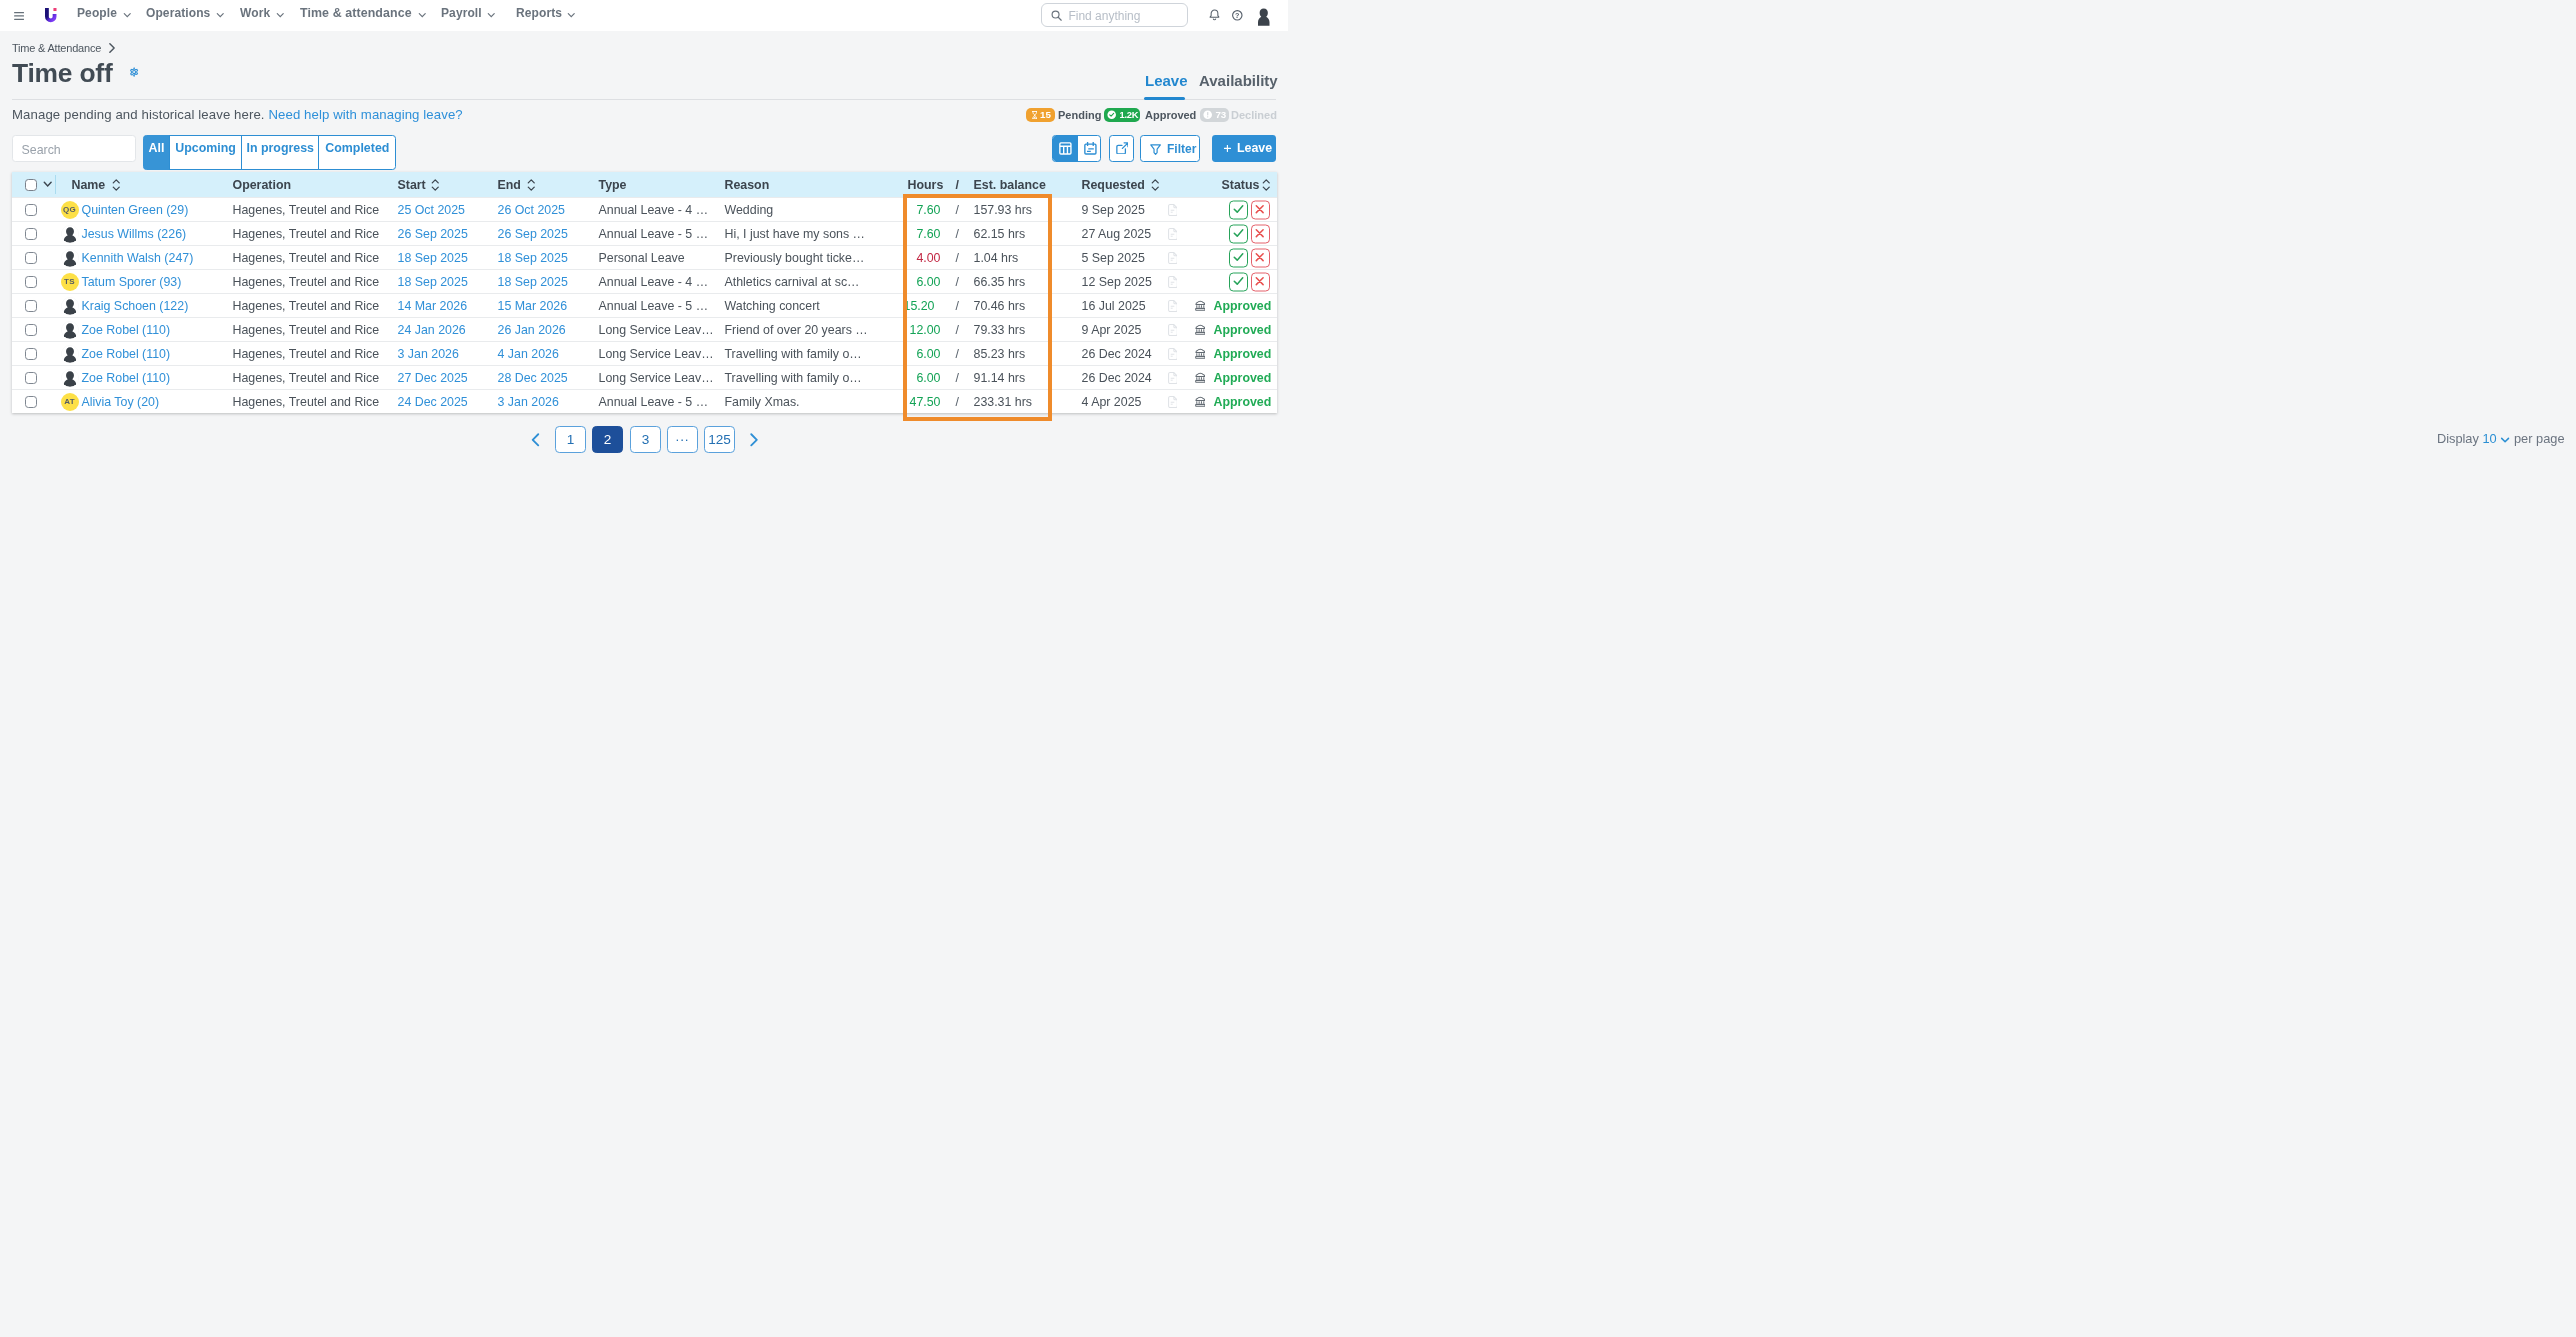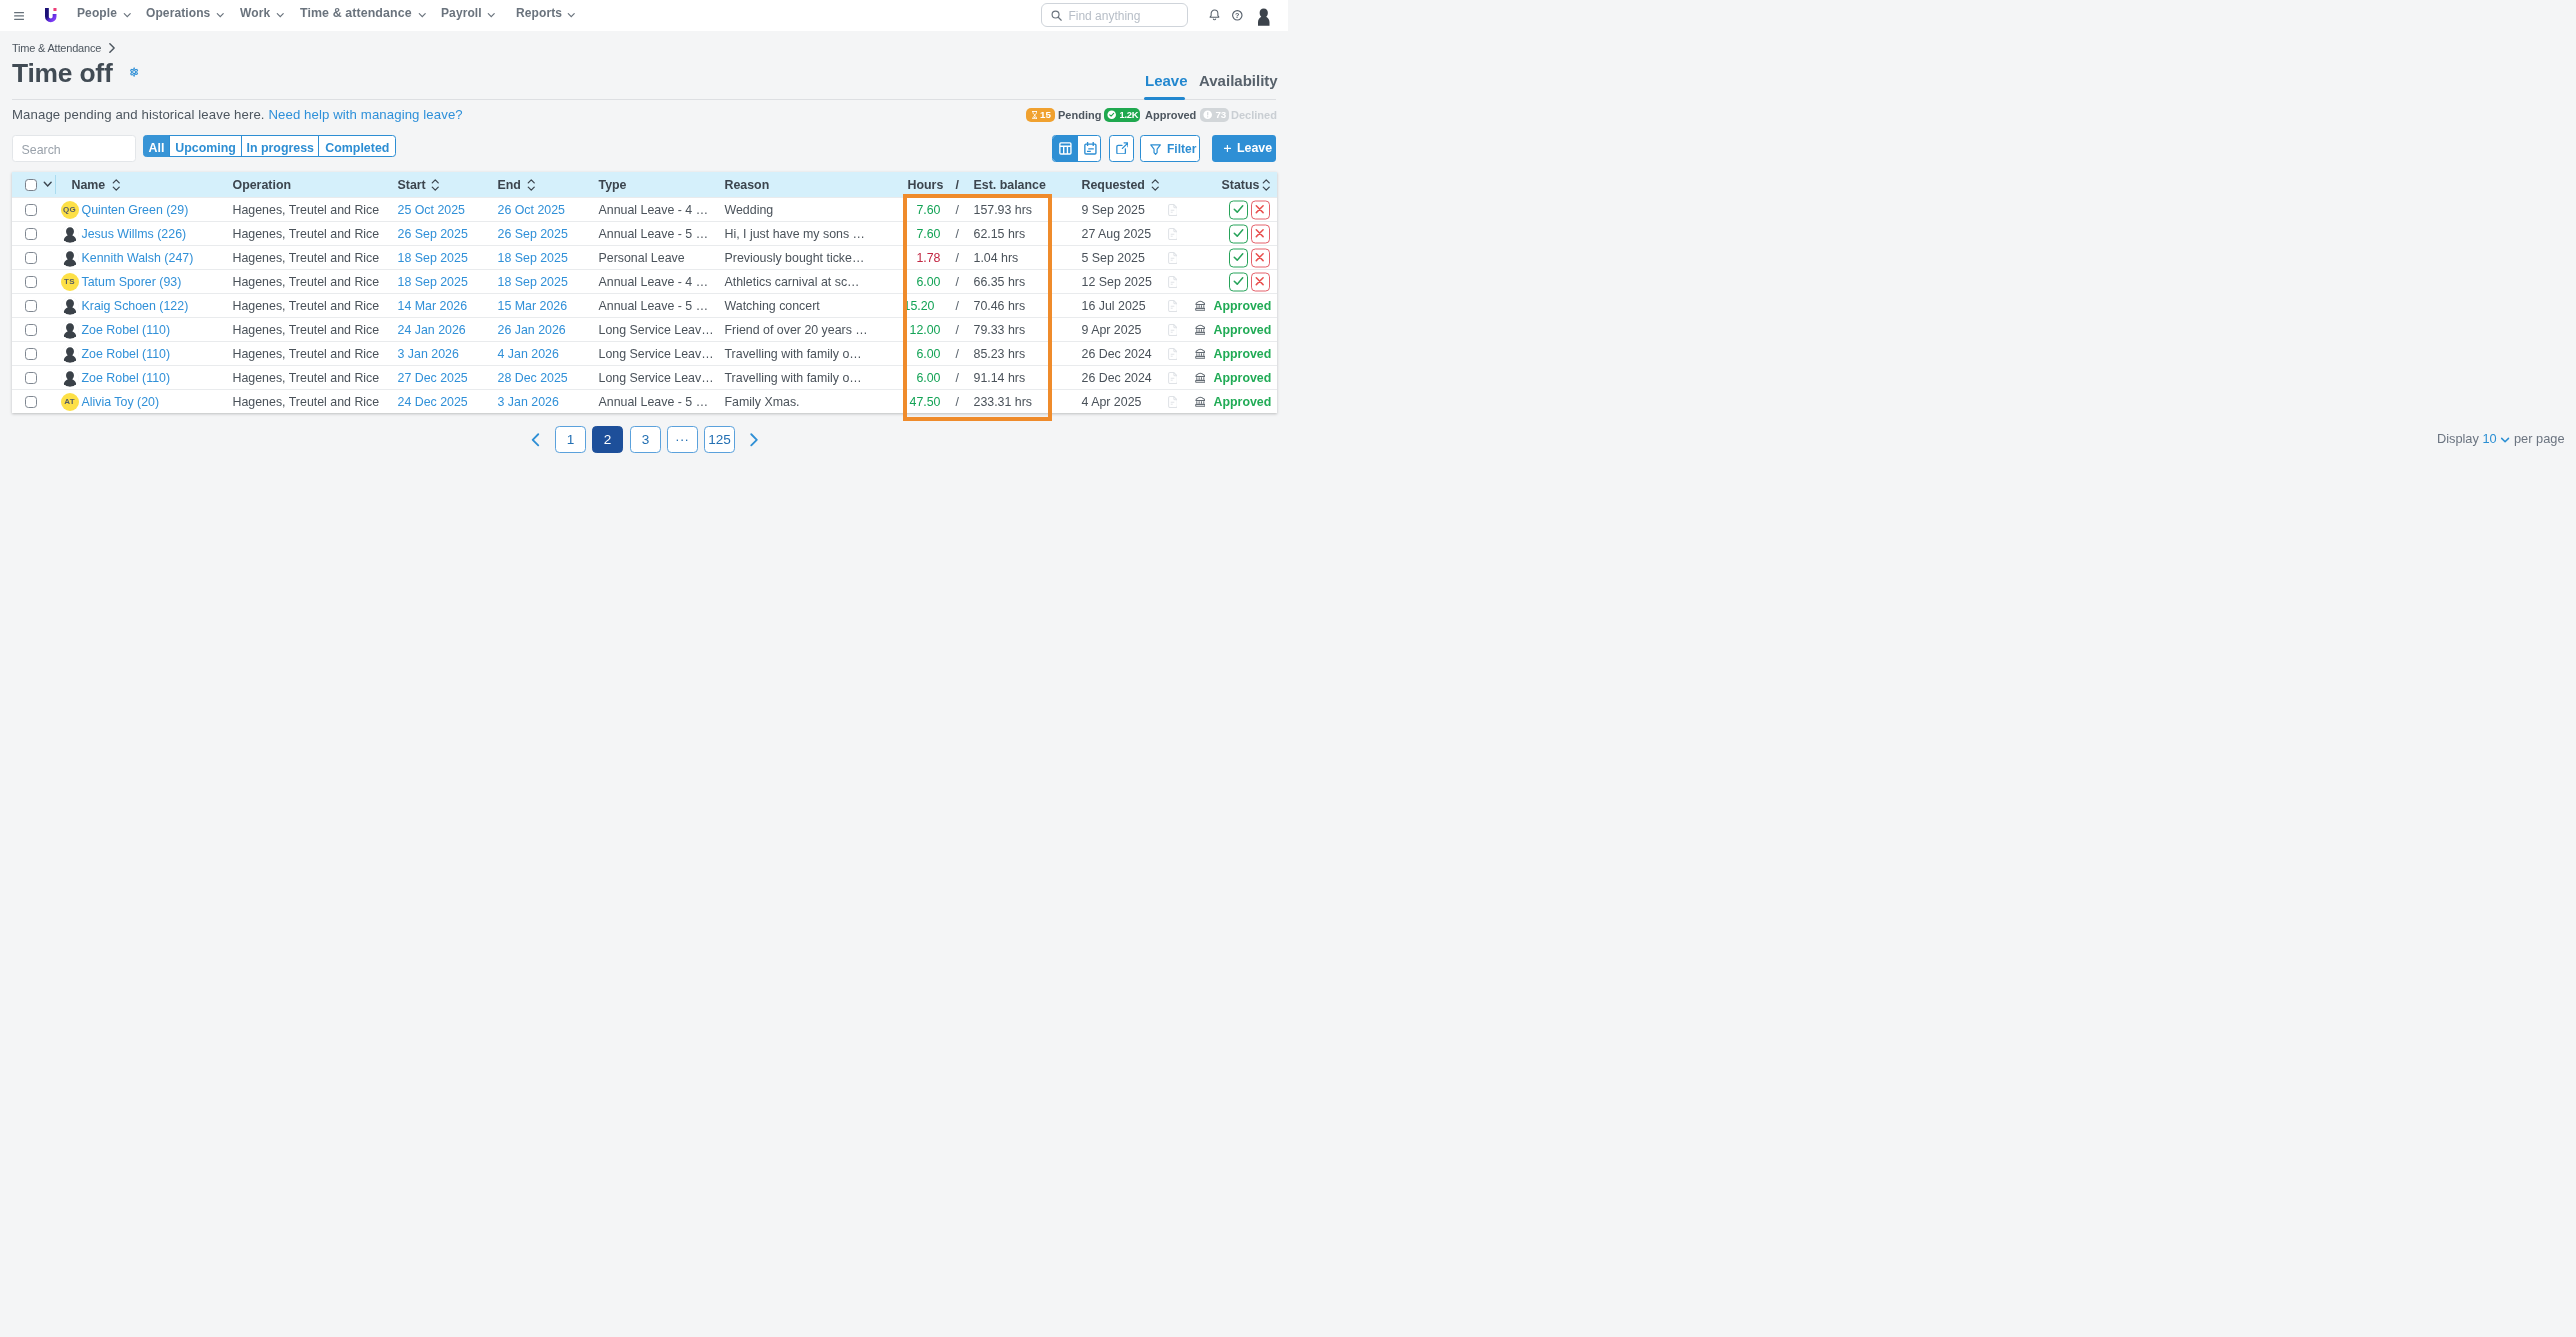--- a/index.html
+++ b/index.html
@@ -19,21 +19,21 @@
 #leaveUnderline { position:absolute; left:1144px; top:97px; width:41px; height:3px; background:#2287cf; border-radius:1.7px; }
 #manage { position:absolute; left:12px; top:107px; font-size:13.2px; color:#4d565f; letter-spacing:0.1px; }
 #manage a { color:#2e90d9; text-decoration:none; }
 
 .pill { position:absolute; top:108px; height:13.6px; border-radius:5px; color:#fff; font-size:9.8px; font-weight:700; display:flex; align-items:center; }
 .plabel { position:absolute; top:109px; font-size:11px; font-weight:600; color:#4d565f; }
 
 #searchInput { position:absolute; left:12px; top:135px; width:124px; height:27px; background:#fff; border:0.9px solid #e3e6e9; border-radius:3.4px; }
 #searchInput span { position:absolute; left:8.5px; top:6.8px; font-size:12.4px; color:#9aa2ab; }
 #segs { position:absolute; left:143px; top:135px; height:27px; display:flex; }
-.seg { height:22px; line-height:25.6px; font-size:12.4px; font-weight:600; color:#2d8ed3; background:#fff; border:0.9px solid #2d8ed3; margin-left:-0.9px; text-align:center; }
+.seg { height:35px; line-height:25.6px; font-size:12.4px; font-weight:600; color:#2d8ed3; background:#fff; border:0.9px solid #2d8ed3; margin-left:-0.9px; text-align:center; }
 .seg.first { border-radius:3.4px 0 0 3.4px; margin-left:0; background:#3794d6; color:#fff; border-color:#3794d6; }
 .seg.last { border-radius:0 3.4px 3.4px 0; }
 .btn { position:absolute; top:135px; height:27px; background:#fff; border:0.9px solid #2d8ed3; border-radius:3.4px; }
 #btnLeave { position:absolute; left:1212px; top:135px; width:64px; height:27px; background:#2e8fd5; border-radius:3.4px; color:#fff; }
 
 #table { position:absolute; left:11.5px; top:172px; width:1265px; background:#fff; box-shadow:0 1.3px 2.6px rgba(60,64,67,.3); }
 #thead { position:relative; height:25px; background:#d5f0fb; font-weight:700; color:#3c454e; font-size:12.4px; }
 .row { position:relative; height:24px; border-top:0.9px solid #e9ebed; background:#fff; font-size:12.4px; color:#4a525a; }
 .c { position:absolute; top:50%; transform:translateY(-50%); white-space:nowrap; }
 .link { color:#3090d8; }
@@ -315,21 +315,21 @@
         <g clip-path="url(#cp2)">
           <path d="M10.5 2.6 c2.9 0 4.6 2 4.6 4.8 c0 2 -.8 3.7 -2 4.6 c2.8 1.1 4.7 3.6 4.7 6.6 l0 2.9 l-14.6 0 l0-2.9 c0-3 1.9-5.5 4.7-6.6 c-1.2-.9-2-2.6-2-4.6 c0-2.8 1.7-4.8 4.6-4.8 Z" fill="#3a4148"></path>
         </g>
       </svg>
     <span class="c link" style="left:70px">Kennith Walsh (247)</span>
     <span class="c" style="left:221px">Hagenes, Treutel and Rice</span>
     <span class="c link" style="left:386px">18 Sep 2025</span>
     <span class="c link" style="left:486px">18 Sep 2025</span>
     <span class="c" style="left:587px">Personal Leave</span>
     <span class="c" style="left:713px">Previously bought ticke…</span>
-    <span class="c red" style="left:886px;width:43px;text-align:right">1.78</span>
+    <span class="c red" style="left:886px;width:43px;text-align:right">4.00</span>
     <span class="c" style="left:944px;color:#57616b">/</span>
     <span class="c" style="left:962px">1.04 hrs</span>
     <span class="c" style="left:1070px">5 Sep 2025</span>
     <svg class="abs" style="left:1156px;top:6.4px" width="9.8" height="12" viewBox="0 0 11.5 14">
         <path d="M2.4 .6 h4.4 l4.1 4.1 v7 a1.7 1.7 0 0 1 -1.7 1.7 H2.4 A1.7 1.7 0 0 1 .7 11.7 V2.3 A1.7 1.7 0 0 1 2.4 .6 Z" fill="none" stroke="#dfe2e6" stroke-width="1.2"></path>
         <path d="M6.9 .8 v2.4 a1.2 1.2 0 0 0 1.2 1.2 h2.5" fill="none" stroke="#dfe2e6" stroke-width="1.2"></path>
         <line x1="3.2" y1="7.3" x2="7.4" y2="7.3" stroke="#dfe2e6" stroke-width="1.15"></line>
         <line x1="3.2" y1="9.6" x2="5.5" y2="9.6" stroke="#dfe2e6" stroke-width="1.15"></line>
       </svg>
     <div class="statbtn okbtn">

